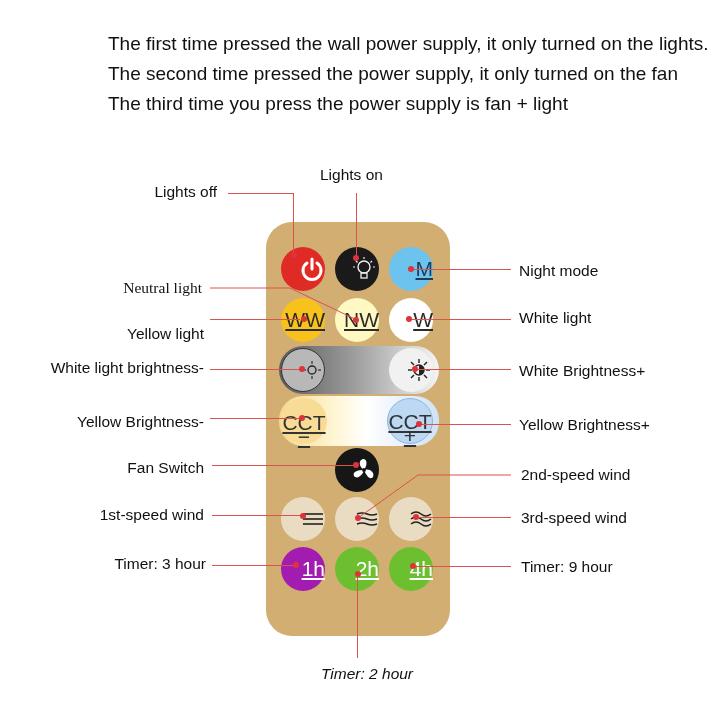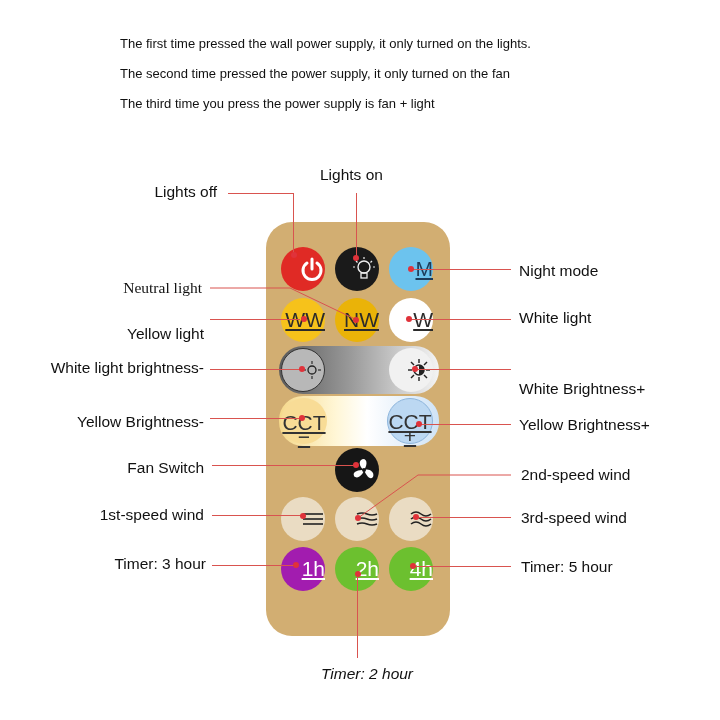--- a/index.html
+++ b/index.html
@@ -1,18 +1,18 @@
 <!DOCTYPE html>
 <html><head>
 <meta charset="utf-8">
 <style>
   html, body { margin:0; padding:0; background:#ffffff; }
   body { width:720px; height:720px; position:relative; overflow:hidden;
          font-family:"Liberation Sans", sans-serif; color:#111; }
-  .intro { position:absolute; left:120px; font-size:13px; line-height:18px; white-space:nowrap; }
+  .intro { position:absolute; left:108px; font-size:19px; line-height:18px; white-space:nowrap; }
   .remote { position:absolute; left:266px; top:222px; width:184px; height:414px;
             background:#d2ae72; border-radius:26px; }
   .btn { position:absolute; border-radius:50%; display:flex; align-items:center;
          justify-content:flex-end; font-size:21px;text-decoration:underline; }
   .label { position:absolute; font-size:15.5px; white-space:nowrap; line-height:18px; }
   .r { text-align:right; }
   .line { position:absolute; background:#d9534f; }
   .dot { position:absolute; width:6px; height:6px; border-radius:50%; background:#e0323a; z-index:5; }
   .pill { position:absolute; border-radius:24px; }
   svg { display:block; }
@@ -45,21 +45,21 @@
     </g>
   </svg>
 </div>
 <div class="btn" style="left:389px;top:247px;width:44px;height:44px;background:#6cc3ee;color:#1d3c5a;">
   <span>M</span>
 </div>
 
 <div class="btn" style="left:281px;top:298px;width:44px;height:44px;background:#f6c21b;color:#2b2b2b;">
   <span>WW</span>
 </div>
-<div class="btn" style="left:335px;top:298px;width:44px;height:44px;background:#eab308;color:#2b2b2b;">
+<div class="btn" style="left:335px;top:298px;width:44px;height:44px;background:#fef9c3;color:#2b2b2b;">
   <span>NW</span>
 </div>
 <div class="btn" style="left:389px;top:298px;width:44px;height:44px;background:#ffffff;color:#2b2b2b;">
   <span>W</span>
 </div>
 
 <div class="pill" style="left:279px;top:346px;width:160px;height:48px;background:linear-gradient(90deg,#5a5a5a,#9a9a9a 45%,#f4f4f4);"></div>
 <div class="btn" style="left:281px;top:348px;width:44px;height:44px;background:#b8b8b8;border:1.5px solid #333;box-sizing:border-box;">
   <svg width="24" height="24" viewBox="0 0 24 24">
     <circle cx="12" cy="12" r="4" fill="none" stroke="#222" stroke-width="1.3"></circle>
@@ -190,22 +190,22 @@
 <div class="dot" style="left:355px;top:571px;"></div>
 <div class="dot" style="left:410px;top:563px;"></div>
 
 <div class="label r" style="right:503px;top:183px;">Lights off</div>
 <div class="label" style="left:320px;top:166px;">Lights on</div>
 <div class="label r" style="right:518px;top:279px;font-family:Liberation Serif, serif;">Neutral light</div>
 <div class="label r" style="right:516px;top:325px;">Yellow light</div>
 <div class="label" style="left:519px;top:262px;">Night mode</div>
 <div class="label" style="left:519px;top:309px;">White light</div>
 <div class="label r" style="right:516px;top:359px;">White light brightness-</div>
-<div class="label" style="left:519px;top:380px;">White Brightness+</div>
+<div class="label" style="left:519px;top:362px;">White Brightness+</div>
 <div class="label r" style="right:516px;top:413px;margin-left:28px;">Yellow Brightness-</div>
 <div class="label" style="left:519px;top:416px;">Yellow Brightness+</div>
 <div class="label r" style="right:516px;top:459px;">Fan Switch</div>
 <div class="label" style="left:521px;top:466px;">2nd-speed wind</div>
 <div class="label r" style="right:516px;top:506px;">1st-speed wind</div>
 <div class="label" style="left:521px;top:509px;">3rd-speed wind</div>
 <div class="label r" style="right:514px;top:555px;">Timer: 3 hour</div>
-<div class="label" style="left:521px;top:558px;">Timer: 5 hour</div>
+<div class="label" style="left:521px;top:558px;">Timer: 9 hour</div>
 <div class="label" style="left:321px;top:665px;font-style:italic;">Timer: 2 hour</div>
 
 </body></html>

